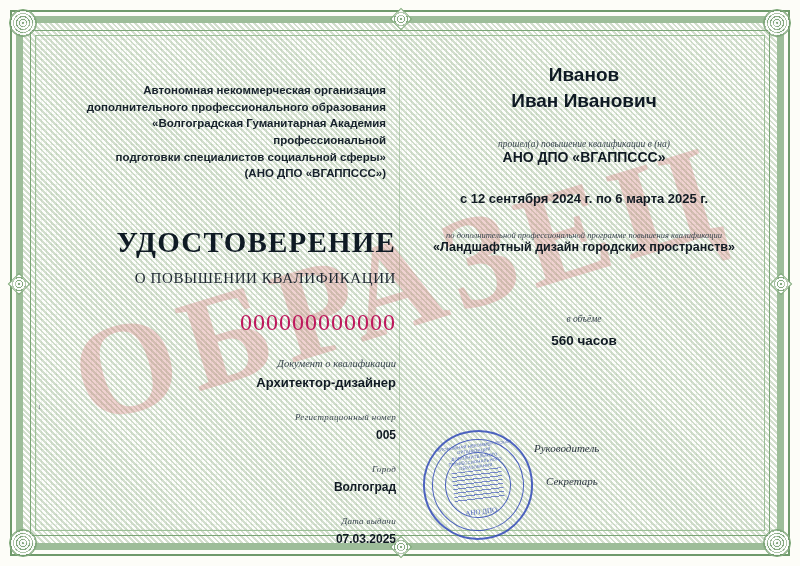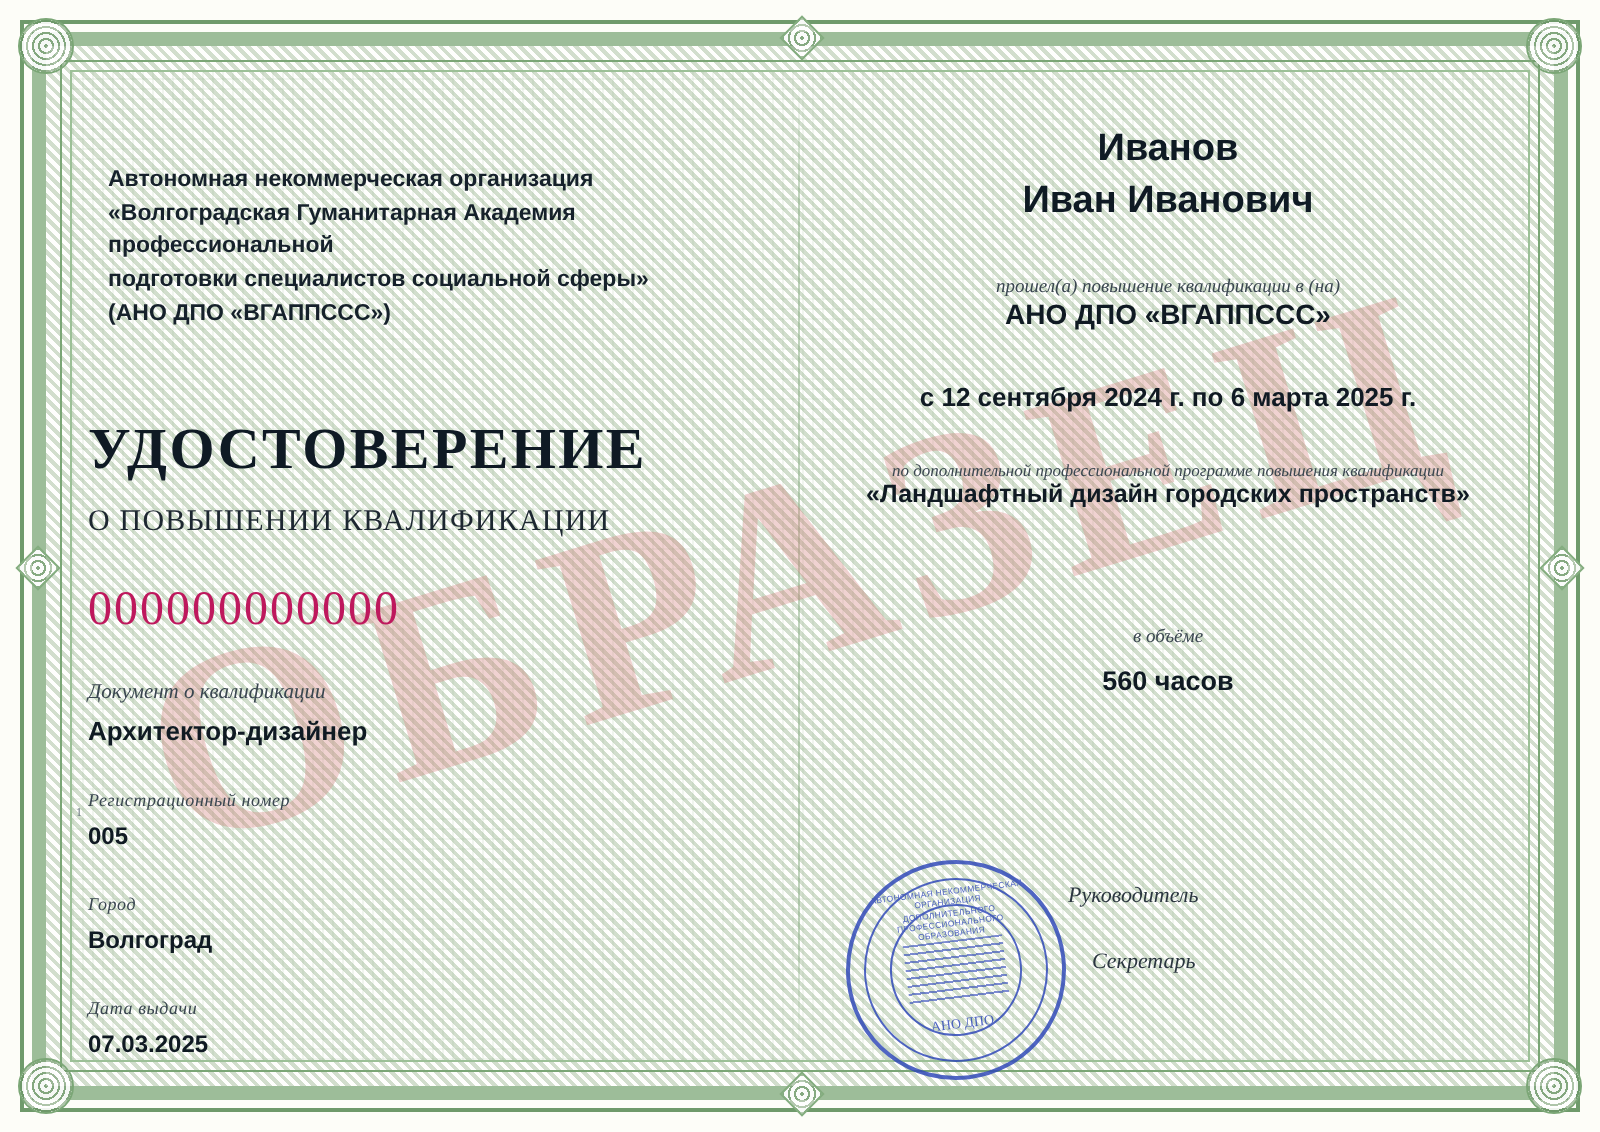--- a/index.html
+++ b/index.html
@@ -140,21 +140,21 @@
     white-space: nowrap;
   }
 
   
   .pane {
     position: absolute;
     top: 44px;
     bottom: 44px;
     box-sizing: border-box;
   }
-  .pane-left  { left: 44px;  width: 352px; text-align: left; }
+  .pane-left  { left: 44px;  width: 352px; text-align: right; }
   .pane-right { left: 410px; width: 348px; text-align: center; }
 
   .org-block {
     margin-top: 38px;
     font-family: "Liberation Sans", sans-serif;
     font-weight: 700;
     font-size: 11.5px;
     line-height: 1.45;
     color: #16212b;
     padding: 0 10px;
@@ -366,20 +366,21 @@
   <div class="center-divider"></div>
 
   <div class="watermark">
     <span>ОБРАЗЕЦ</span>
   </div>
 
   <div class="pane pane-left">
 
     <div class="org-block">
       <span class="org-line">Автономная некоммерческая организация</span>
+      <span class="org-line">дополнительного профессионального образования</span>
       <span class="org-line">«Волгоградская Гуманитарная Академия профессиональной</span>
       <span class="org-line">подготовки специалистов социальной сферы»</span>
       <span class="org-line">(АНО ДПО «ВГАППССС»)</span>
     </div>
 
     <div class="main-title">УДОСТОВЕРЕНИЕ</div>
     <div class="sub-title">о повышении квалификации</div>
     <div class="doc-number">000000000000</div>
 
     <div class="field">

